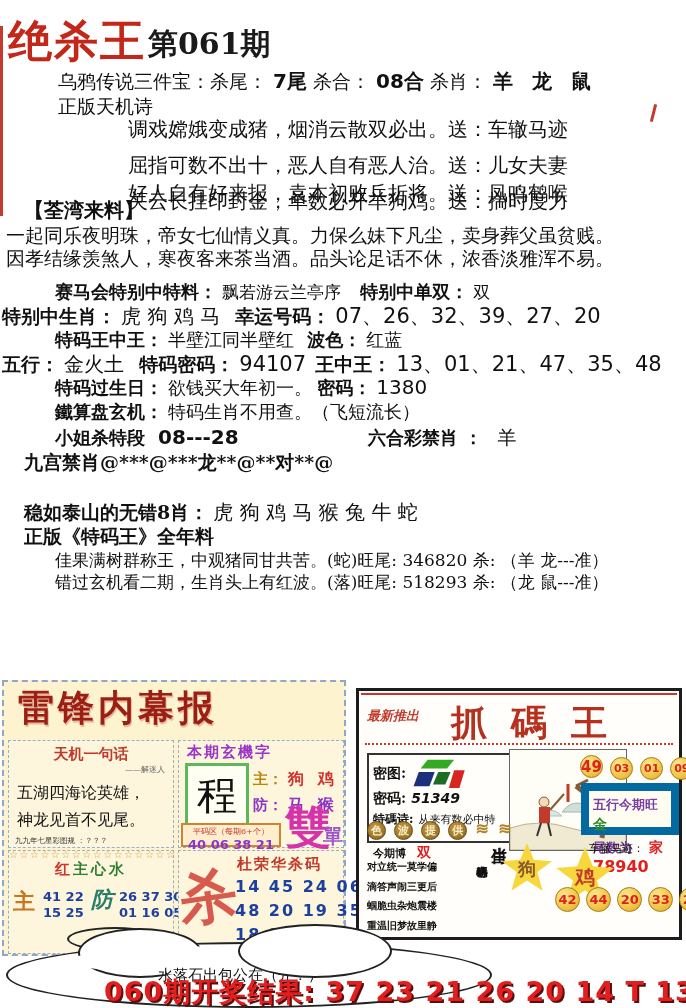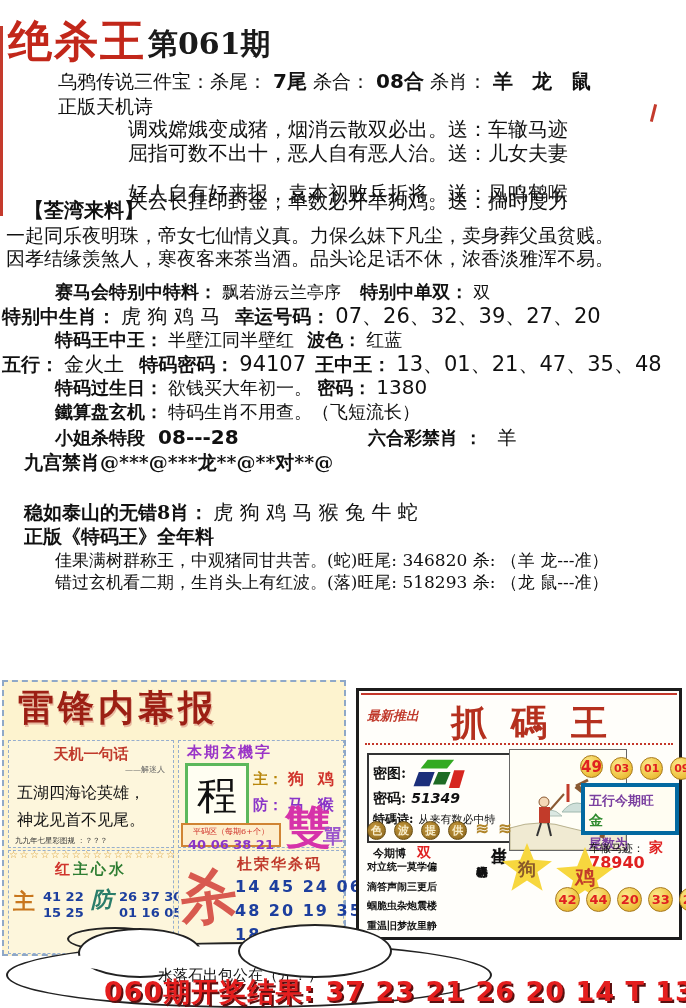--- a/index.html
+++ b/index.html
@@ -33,21 +33,21 @@
         box-sizing:border-box;padding:3px 4px;background:#fffefa;}
   .illus{position:absolute;left:150px;top:58px;width:118px;height:102px;border:1px solid #666;
         background:#fffef6;box-sizing:border-box;}
   .ball{border-radius:50%;background:radial-gradient(circle at 35% 30%,#fbe98c,#eec23f 65%,#d9a526);
         border:1px solid #a8791c;display:inline-flex;align-items:center;justify-content:center;
         color:#e02020;font-weight:bold;font-family:"DejaVu Sans",sans-serif;}
   .coin{width:17px;height:17px;border-radius:50%;background:radial-gradient(circle at 40% 35%,#c79a3e,#a0782а 60%,#7a5a14);
         background:radial-gradient(circle at 40% 35%,#c79a3e,#a07828 60%,#7a5a14);
         border:1px solid #6b4e10;display:inline-flex;align-items:center;justify-content:center;
         color:#f8eecc;font-size:11px;font-weight:bold;margin-right:3px;}
-  .wuxbox{position:absolute;left:222px;top:92px;width:98px;height:52px;border:4px solid #0369a1;
+  .wuxbox{position:absolute;left:222px;top:92px;width:98px;height:52px;border:8px solid #0369a1;
         box-sizing:border-box;background:#fffdf2;padding:3px 4px;}
   .burst{position:absolute;background:#f7d73e;
         clip-path:polygon(50% 0%,63% 32%,98% 35%,70% 56%,80% 92%,50% 72%,20% 92%,30% 56%,2% 35%,37% 32%);
         display:flex;align-items:center;justify-content:center;}
   .vert{writing-mode:vertical-rl;text-orientation:upright;}
   .cloud{position:absolute;left:6px;top:942px;width:482px;height:62px;background:#fff;
         border:2px solid #222;border-radius:50%;}
   .cloud:before{content:"";position:absolute;left:70px;top:-16px;width:120px;height:46px;background:#fff;
         border:2px solid #222;border-radius:50%;}
   .cloud:after{content:"";position:absolute;left:230px;top:-20px;width:150px;height:50px;background:#fff;
@@ -72,21 +72,21 @@
   <div class="al t19" style="left:58px;top:68px;">
     <span class="kai">乌鸦传说三件宝：杀尾：</span>
     <span class="sans b t20">7尾</span>
     <span class="kai">杀合：</span>
     <span class="sans b t20">08合</span>
     <span class="kai">杀肖：</span>
     <span class="b t20" style="letter-spacing:6px;">羊 龙 鼠</span>
   </div>
   <span class="al kai t19" style="left:58px;top:94px;">正版天机诗</span>
   <span class="al kai t20" style="left:128px;top:116px;">调戏嫦娥变成猪，烟消云散双必出。送：车辙马迹</span>
-  <span class="al kai t20" style="left:128px;top:140px;">屈指可数不出十，恶人自有恶人治。送：儿女夫妻</span>
+  <span class="al kai t20" style="left:128px;top:152px;">屈指可数不出十，恶人自有恶人治。送：儿女夫妻</span>
   <span class="al kai t20" style="left:128px;top:180px;">好人自有好来报，袁本初败兵折将。送：凤鸣鹤喉</span>
   <span class="al kai t20" style="left:128px;top:188px;">关云长挂印封金，单数必开羊狗鸡。送：揣时度力</span>
 
   <span class="al b t20" style="left:24px;top:197px;">【荃湾来料】</span>
   <span class="al kai t19" style="left:6px;top:223px;">一起同乐夜明珠，帝女七仙情义真。力保么妹下凡尘，卖身葬父虽贫贱。</span>
   <span class="al kai t19" style="left:6px;top:246px;">因孝结缘羡煞人，寒夜客来茶当酒。品头论足话不休，浓香淡雅浑不易。</span>
 
   <div class="al" style="left:55px;top:280px;">
     <span class="b t18">赛马会特别中特料：</span>
     <span class="kai t17">飘若游云兰亭序</span>

